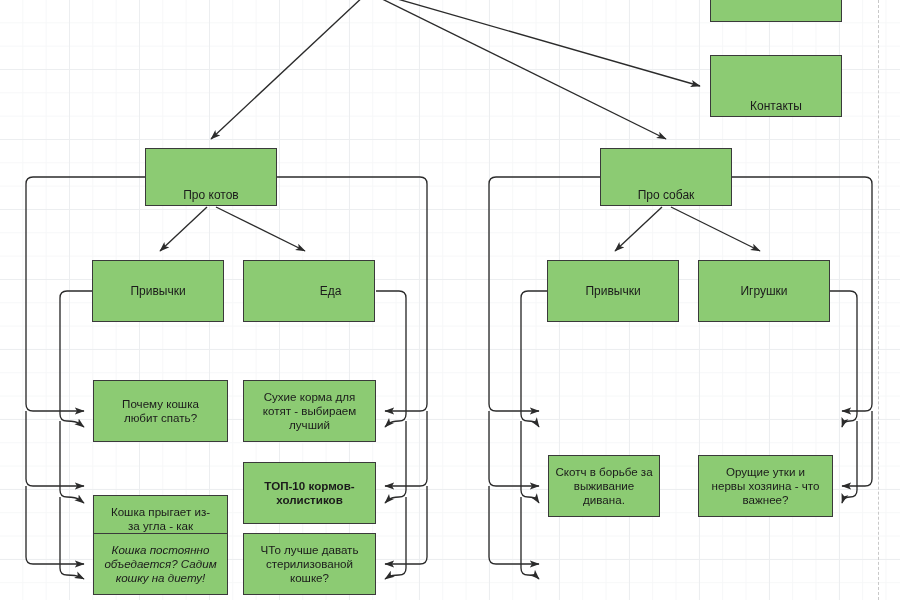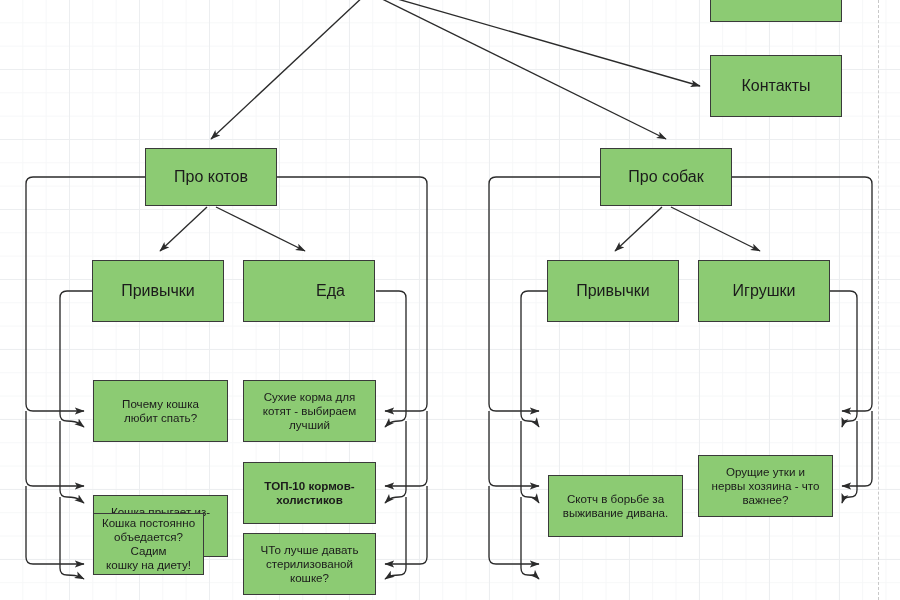--- a/index.html
+++ b/index.html
@@ -41,22 +41,22 @@
     border: 1.4px solid #3a3a3a;
     display: flex;
     align-items: center;
     justify-content: center;
     text-align: center;
     color: #1b1b1b;
     line-height: 1.22;
     padding: 2px 5px;
     z-index: 5;
   }
-  .node.big   { font-size: 16px; }
-  .node.mid   { font-size: 16px; }
+  .node.big   { font-size: 12px; align-items: flex-end; }
+  .node.mid   { font-size: 12px; }
   .node.leaf  { font-size: 11.6px; }
   .node-label {
     display: block;
     width: 100%;
     white-space: pre-line;
   }
   .page-break {
     position: absolute;
     top: 0;
     height: 600px;
@@ -159,21 +159,21 @@
     <span class="node-label">Почему кошка
 любит спать?</span>
   </div>
 
   <div class="node leaf" style="left:93px; top:455px; width:135px; height:62px;margin-top:40px;">
     <span class="node-label">Кошка прыгает из-
 за угла - как
 спастись?</span>
   </div>
 
-  <div class="node leaf" style="left:93px; top:513px; width:111px; height:62px;">
+  <div class="node leaf" style="left:93px; top:533px; width:135px; height:62px;font-style:italic;">
     <span class="node-label">Кошка постоянно
 объедается? Садим
 кошку на диету!</span>
   </div>
 
   <div class="node leaf" style="left:243px; top:380px; width:133px; height:62px;">
     <span class="node-label">Сухие корма для
 котят - выбираем
 лучший</span>
   </div>
@@ -183,21 +183,21 @@
 холистиков</span>
   </div>
 
   <div class="node leaf" style="left:243px; top:533px; width:133px; height:62px;">
     <span class="node-label">ЧТо лучше давать
 стерилизованой
 кошке?</span>
   </div>
 
 
-  <div class="node leaf" style="left:548px; top:475px; width:135px; height:62px;">
+  <div class="node leaf" style="left:548px; top:455px; width:112px; height:62px;">
     <span class="node-label">Скотч в борьбе за
 выживание дивана.</span>
   </div>
 
 
 
   <div class="node leaf" style="left:698px; top:455px; width:135px; height:62px;">
     <span class="node-label">Орущие утки и
 нервы хозяина - что
 важнее?</span>

